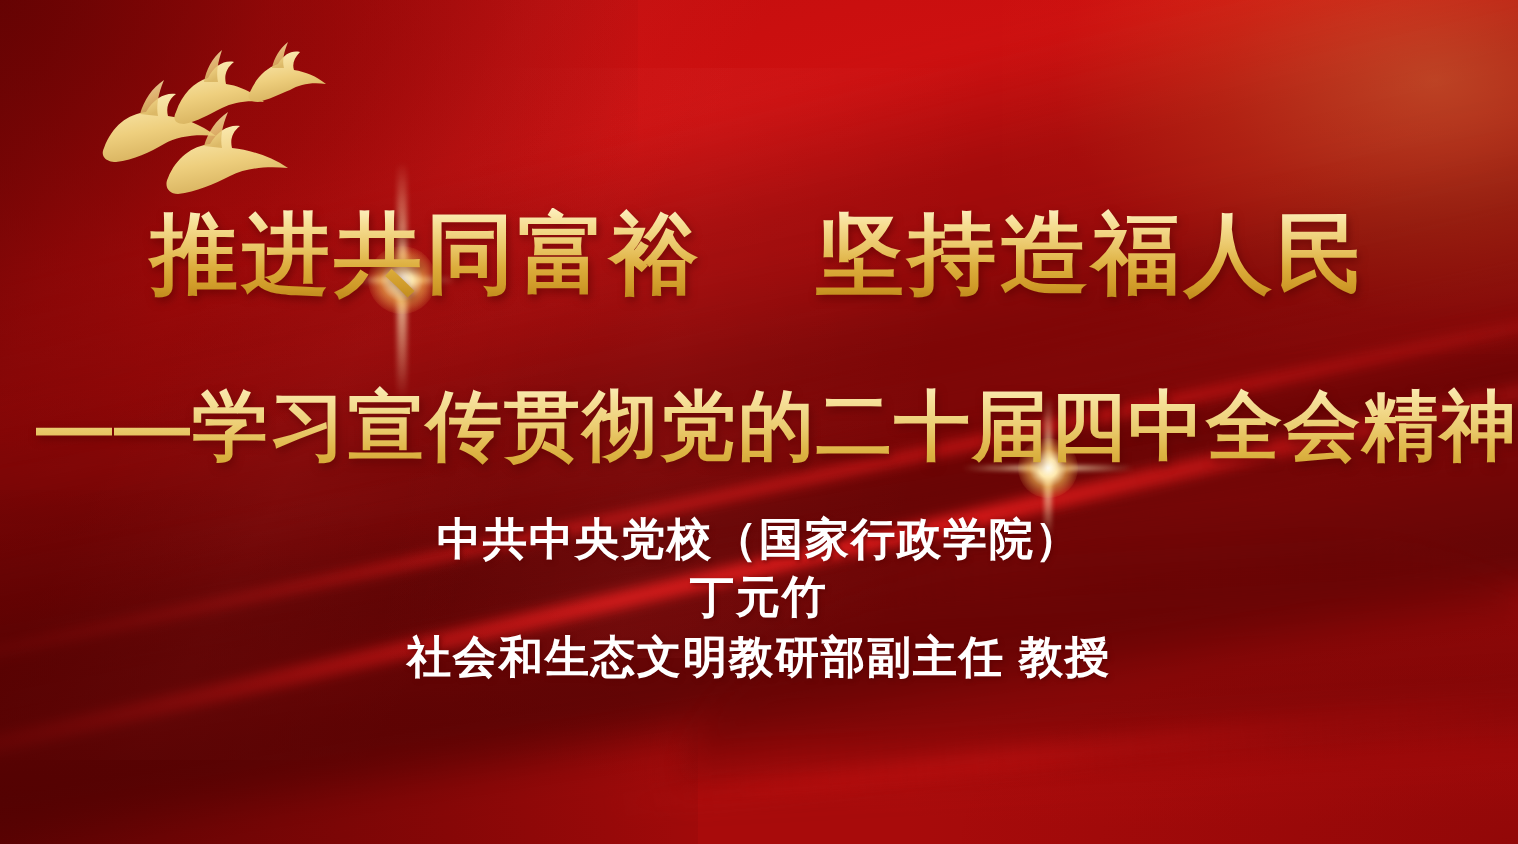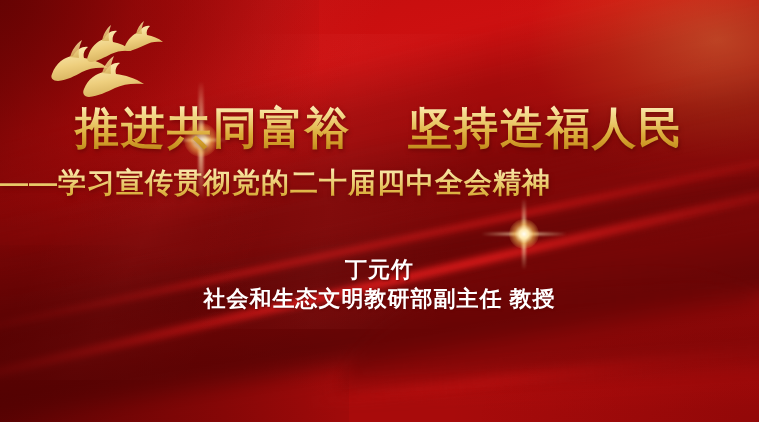--- a/index.html
+++ b/index.html
@@ -207,23 +207,23 @@
         #b88317 100%);
     -webkit-background-clip: text;
     background-clip: text;
     color: transparent;
     -webkit-text-fill-color: transparent;
     filter: drop-shadow(1px 2px 2px rgba(80,0,0,0.55));
   }
   .title-sub {
     position: absolute;
     left: 0; right: 0;
-    top: 164px;
-    text-align: left;
-    font-size: 28px;
+    top: 188px;
+    text-align: right;
+    font-size: 38px;
     font-weight: bold;
     letter-spacing: 1px;
     background: linear-gradient(180deg,
         #fdf2cb 0%,
         #f7e29d 22%,
         #ecce74 48%,
         #dfb648 72%,
         #cb9d26 100%);
     -webkit-background-clip: text;
     background-clip: text;
@@ -327,18 +327,19 @@
     <div class="core"></div>
   </div>
 
   <div class="text-layer">
 
     <div class="title-main">推进共同富裕    坚持造福人民</div>
 
     <div class="title-sub">——学习宣传贯彻党的二十届四中全会精神</div>
 
     <div class="byline">
+      <div class="byline-line">中共中央党校（国家行政学院）</div>
       <div class="byline-line">丁元竹</div>
       <div class="byline-line">社会和生态文明教研部副主任  教授</div>
     </div>
 
   </div>
 </div>
 
 </body></html>

